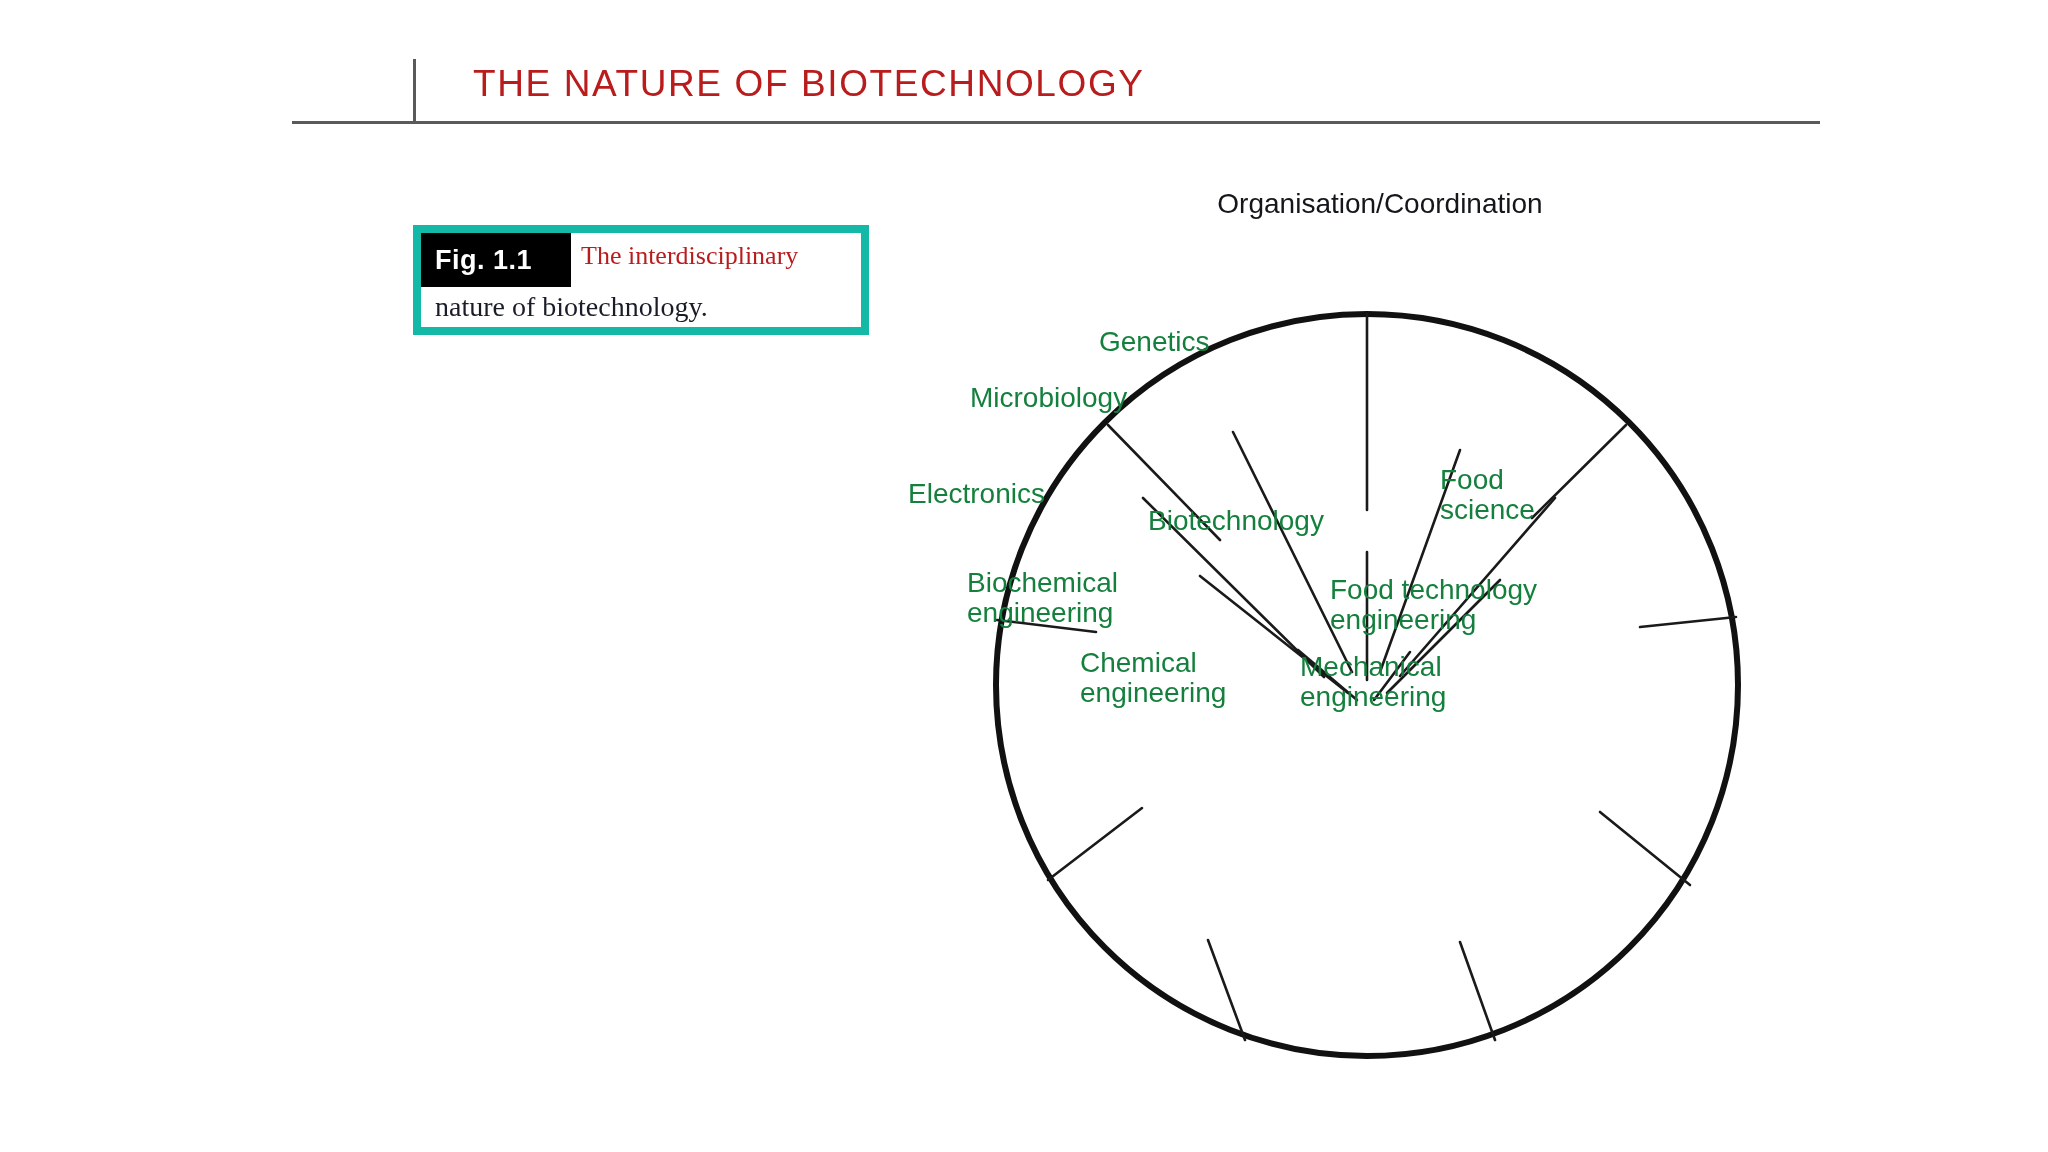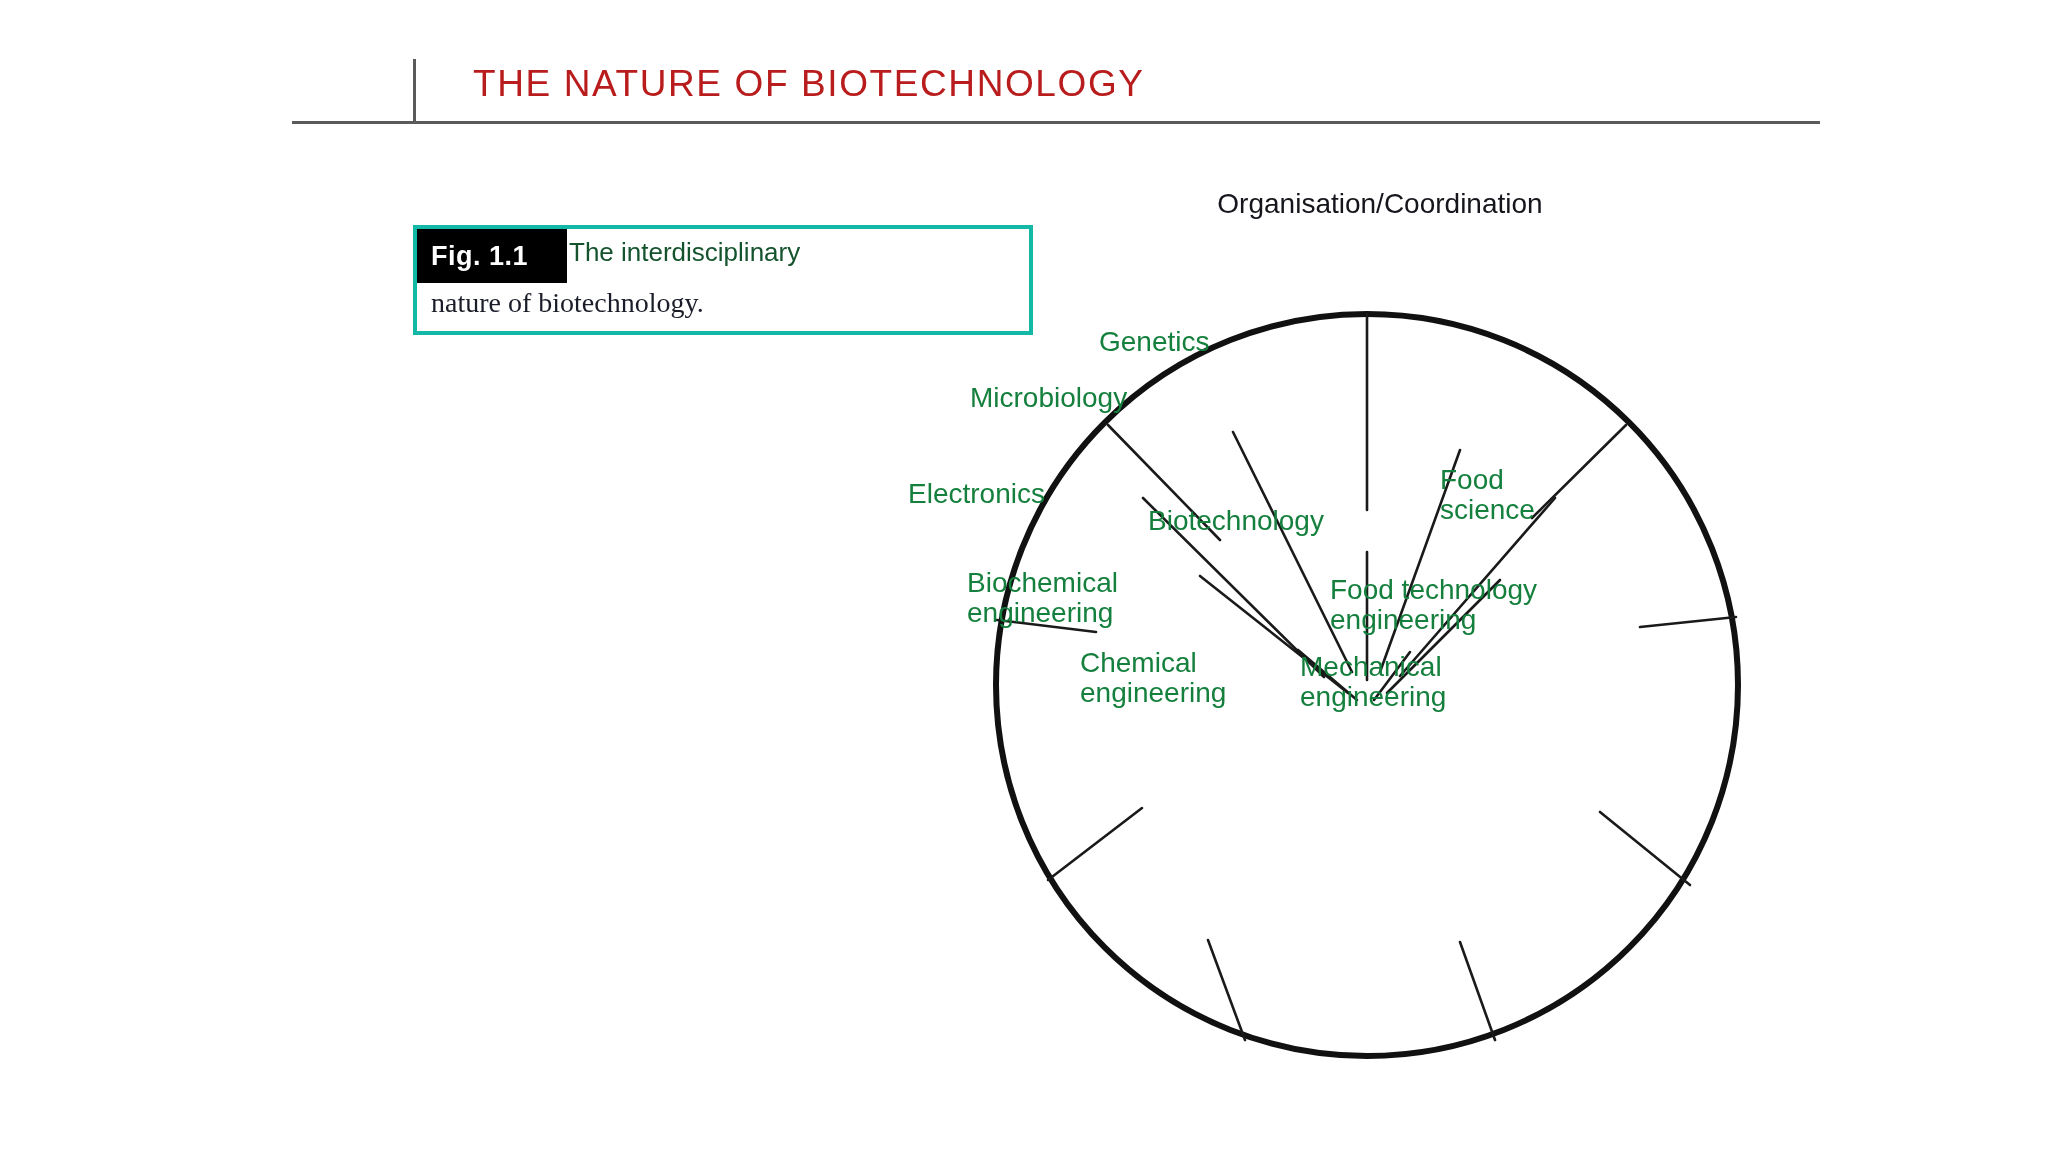--- a/index.html
+++ b/index.html
@@ -49,23 +49,23 @@
     font-weight: 500;
     color: #b91c1c;
     white-space: nowrap;
   }
 
   
   .caption-box {
     position: absolute;
     left: 413px;
     top: 225px;
-    width: 620px;
+    width: 456px;
     height: 110px;
-    border: 4px solid #14b8a6;
+    border: 8px solid #14b8a6;
     background: #ffffff;
     box-sizing: border-box;
   }
   .caption-tag {
     position: absolute;
     left: 0px;
     top: 0px;
     width: 150px;
     height: 54px;
     background: #000000;
@@ -73,25 +73,26 @@
     font-size: 27px;
     font-weight: bold;
     letter-spacing: 0.5px;
     display: flex;
     align-items: center;
     padding-left: 14px;
     box-sizing: border-box;
   }
   .caption-text-1 {
     position: absolute;
-    left: 152px;
+    left: 160px;
     top: 8px;
     font-size: 26px;
-    color: #14532d;
-    white-space: nowrap;
+    color: #b91c1c;
+    white-space: nowrap;
+    font-family: Liberation Serif, serif;
   }
   .caption-text-2 {
     position: absolute;
     left: 14px;
     top: 58px;
     font-size: 28px;
     color: #1a1d28;
     white-space: nowrap;
     font-family: Liberation Serif, serif;
   }

